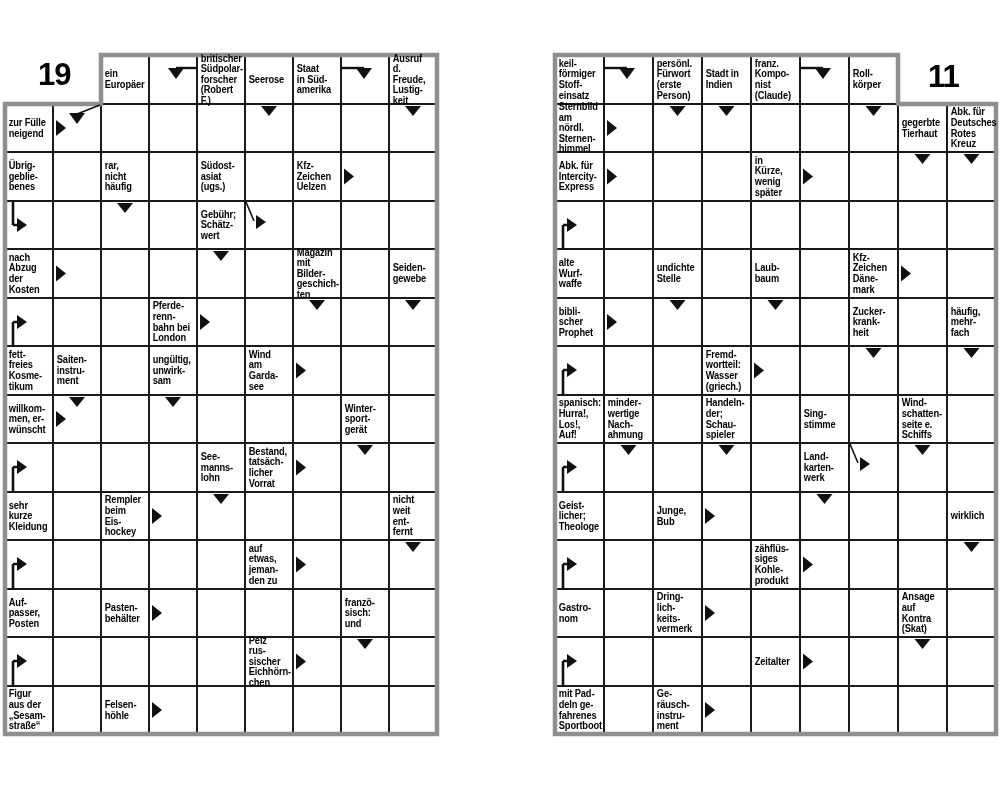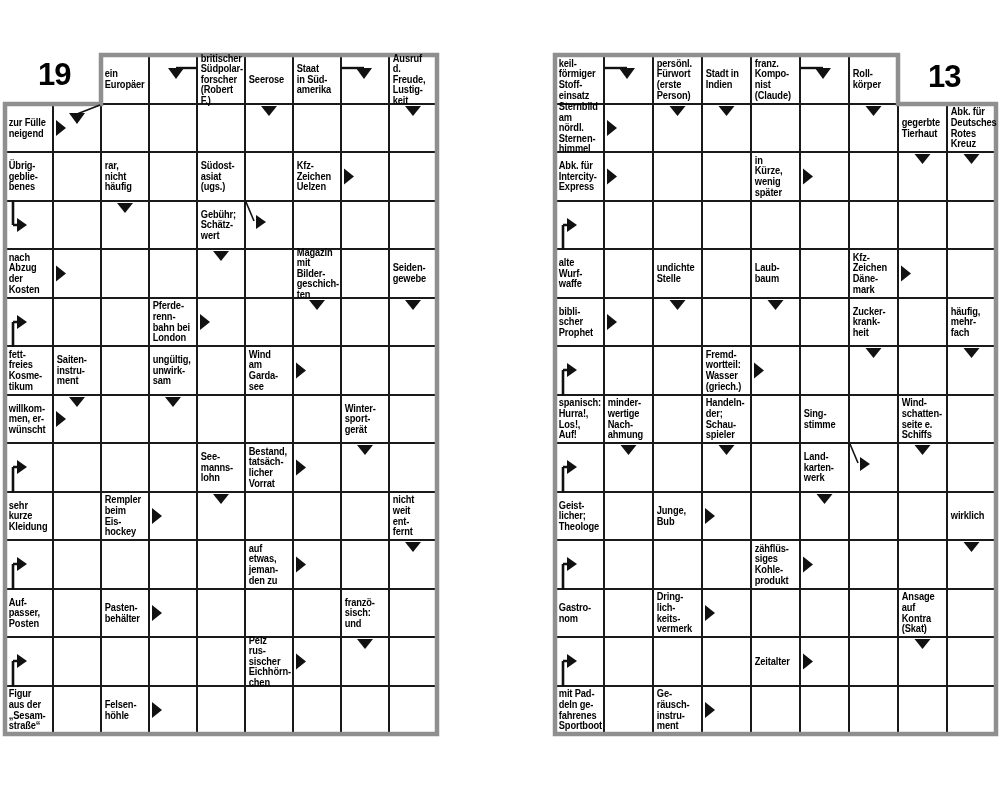--- a/index.html
+++ b/index.html
@@ -18,21 +18,21 @@
     font-weight:bold;font-size:31px;line-height:1;color:#000;letter-spacing:-1px;
   }
   #pn-left{left:38px;top:59px;}
   #pn-right{left:928px;top:61px;}
 </style>
 </head>
 <body>
 
 <div id="puzzle-root">
   <div class="pagenum" id="pn-left">19</div>
-  <div class="pagenum" id="pn-right">13</div>
+  <div class="pagenum" id="pn-right">11</div>
 <div class="answer-cell" style="left: 151px; top: 57px; width: 44px; height: 45px;"></div>
     <div class="answer-cell" style="left: 343px; top: 57px; width: 44px; height: 45px;"></div>
     <div class="answer-cell" style="left: 55px; top: 106px; width: 44px; height: 44px;"></div>
     <div class="answer-cell" style="left: 103px; top: 106px; width: 44px; height: 44px;"></div>
     <div class="answer-cell" style="left: 151px; top: 106px; width: 44px; height: 44px;"></div>
     <div class="answer-cell" style="left: 199px; top: 106px; width: 44px; height: 44px;"></div>
     <div class="answer-cell" style="left: 247px; top: 106px; width: 44px; height: 44px;"></div>
     <div class="answer-cell" style="left: 295px; top: 106px; width: 44px; height: 44px;"></div>
     <div class="answer-cell" style="left: 343px; top: 106px; width: 44px; height: 44px;"></div>
     <div class="answer-cell" style="left: 391px; top: 106px; width: 44px; height: 44px;"></div>

